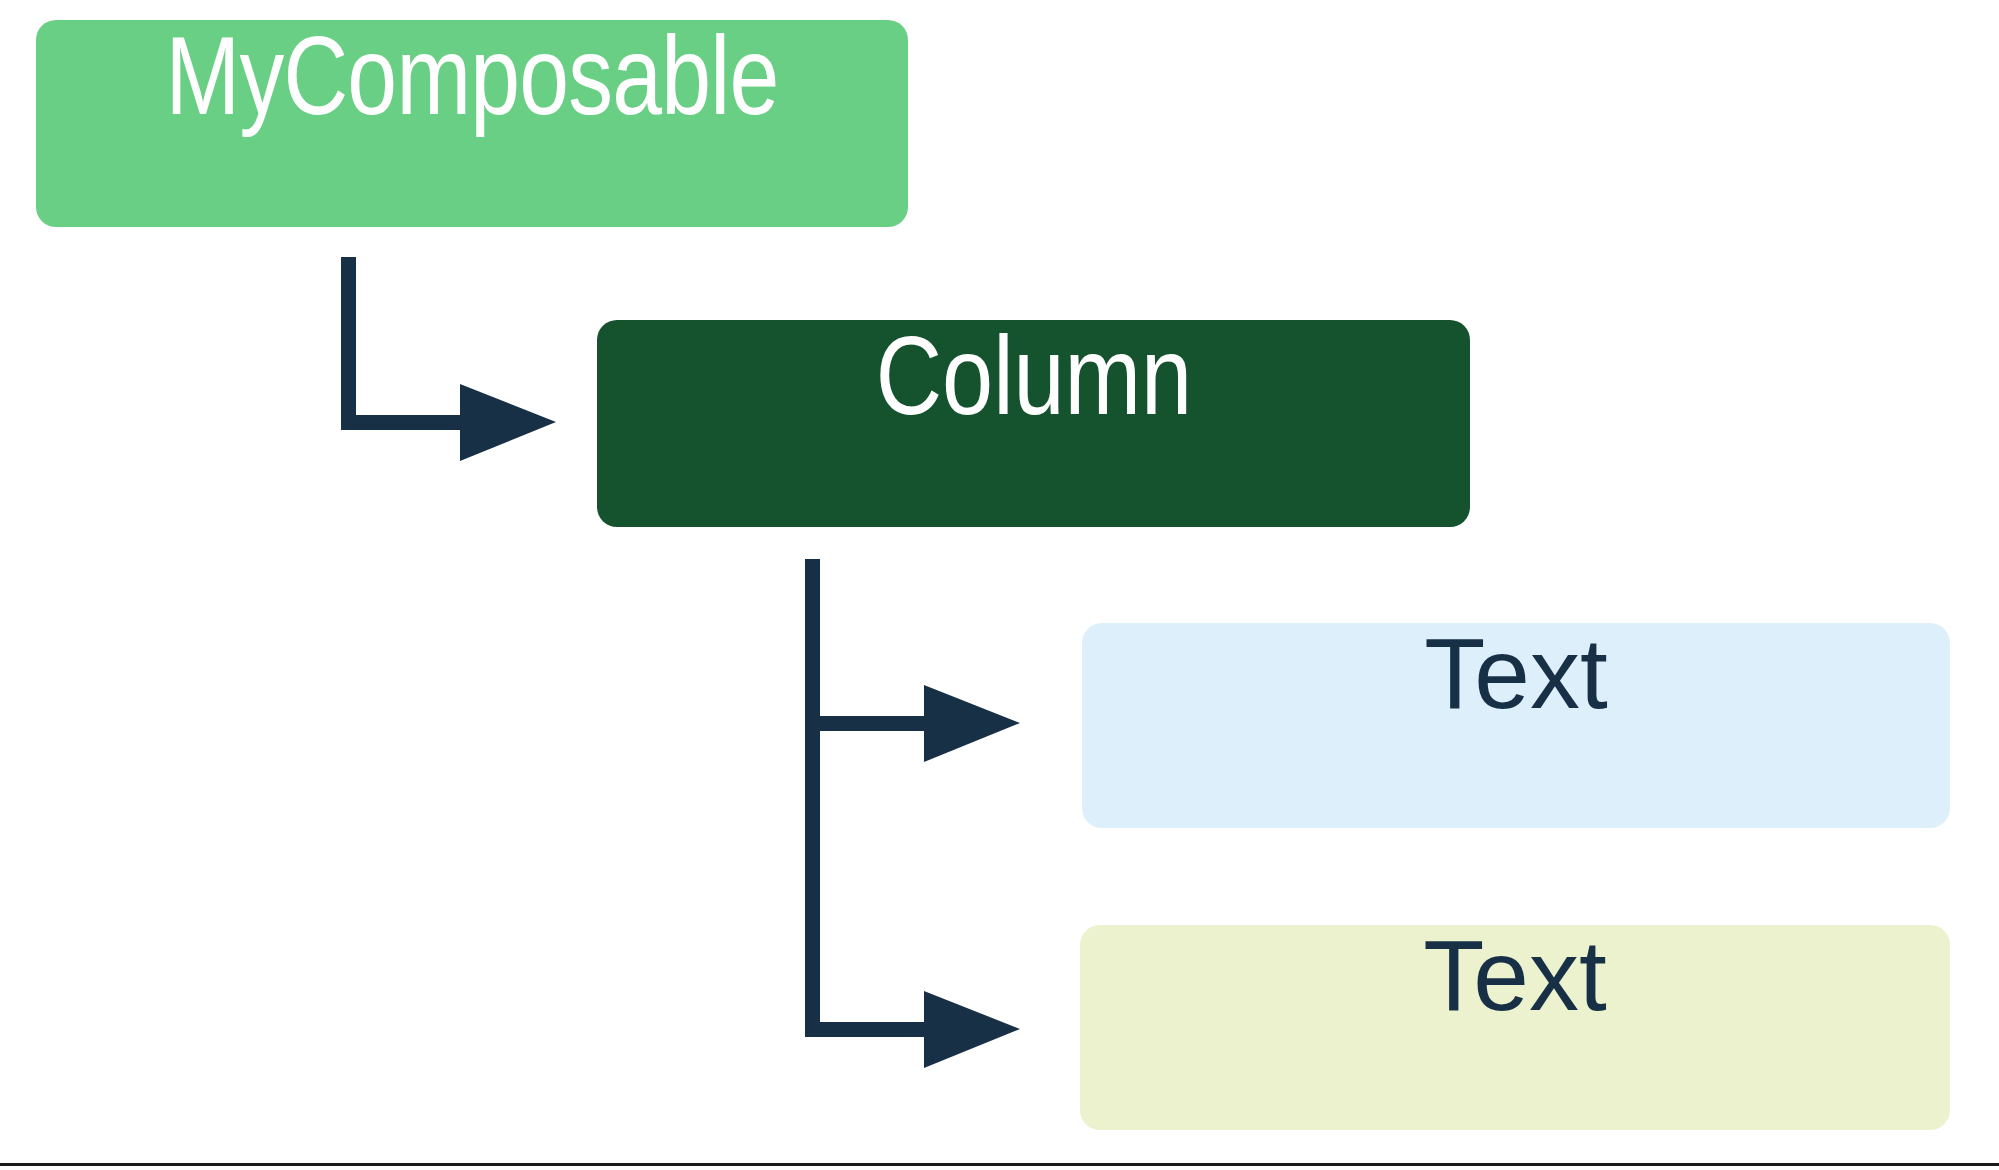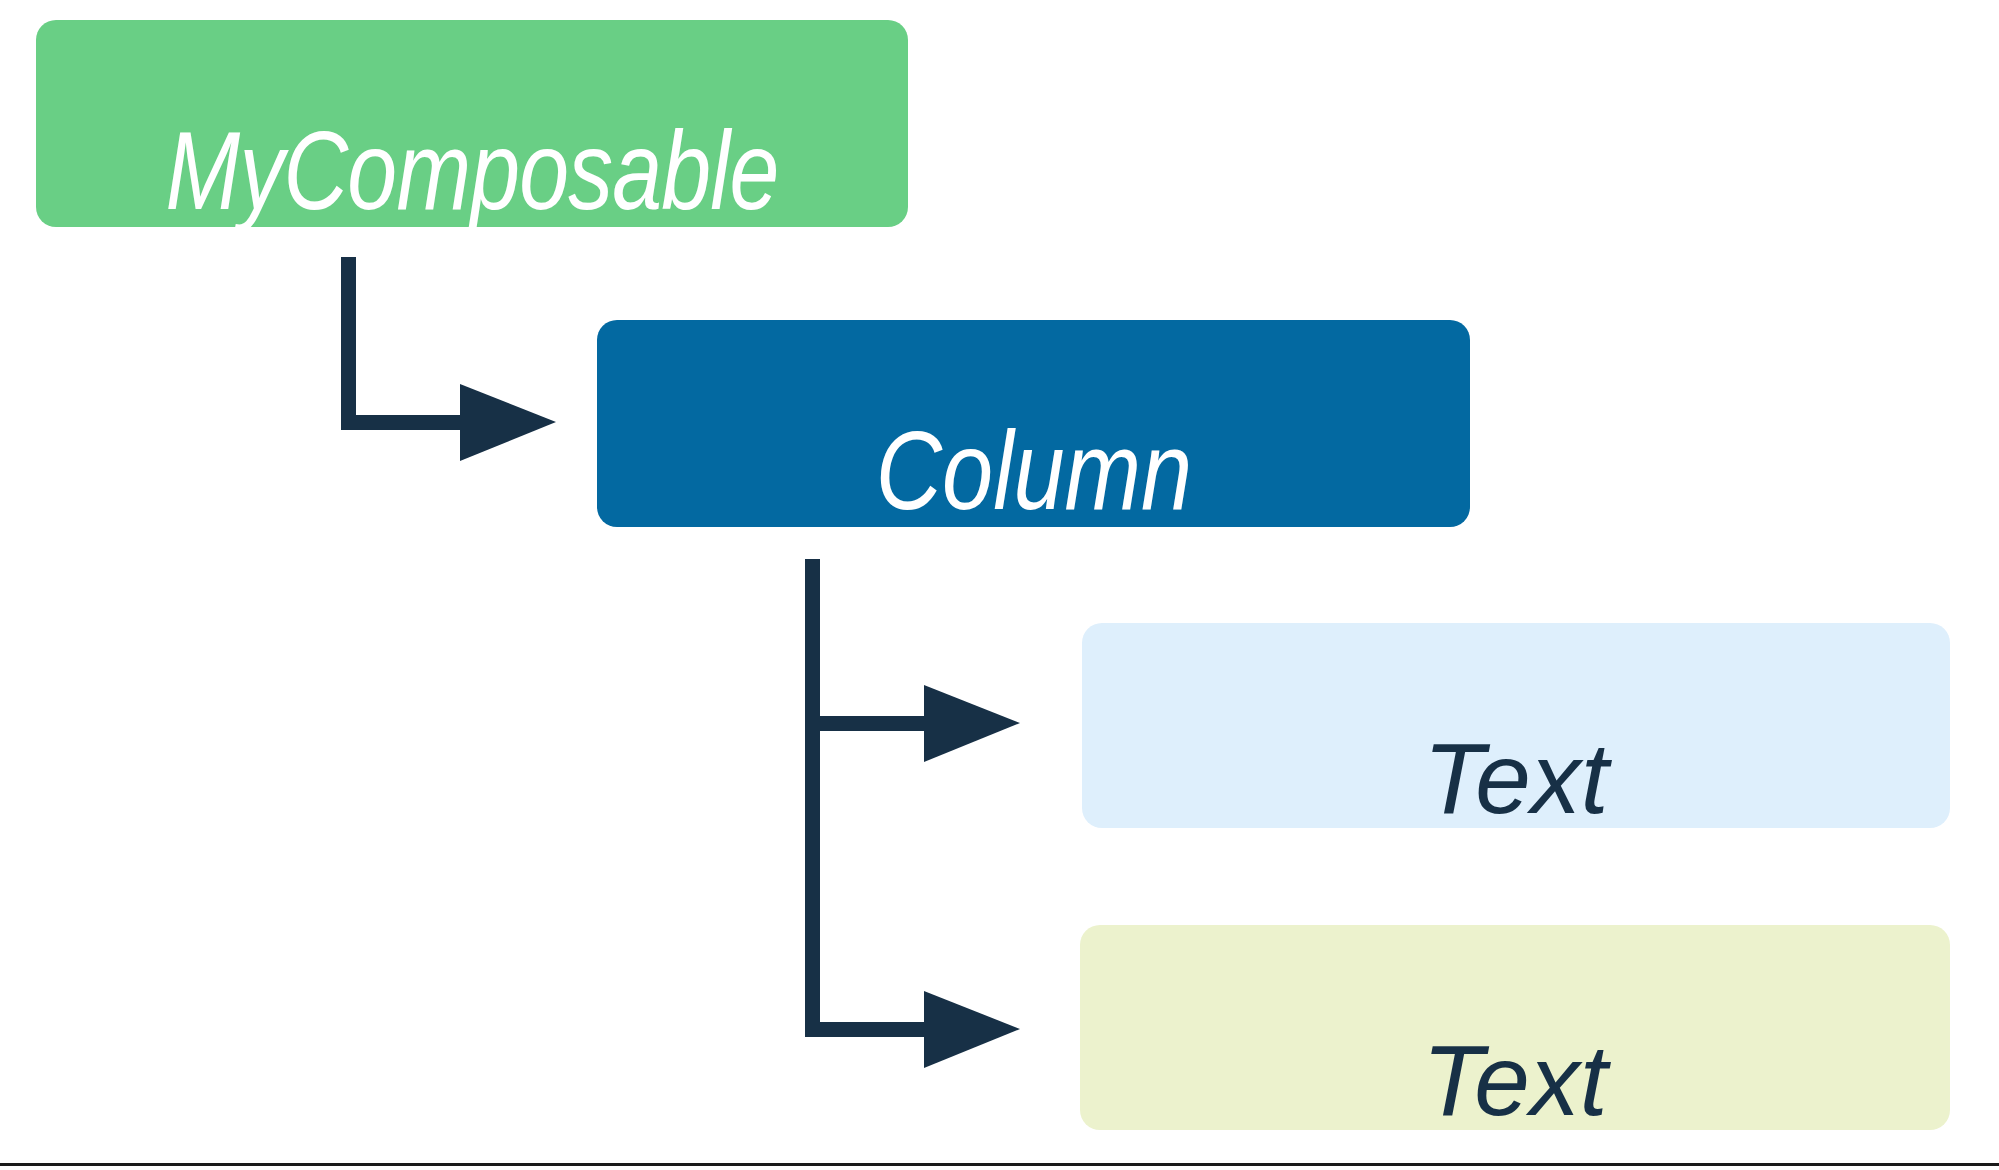--- a/index.html
+++ b/index.html
@@ -14,27 +14,26 @@
   #canvas {
     position: relative;
     width: 1999px;
     height: 1170px;
     background: #ffffff;
     overflow: hidden;
   }
   .node {
     position: absolute;
     display: flex;
-    align-items: flex-end;
+    align-items: flex-start;
     justify-content: center;
     box-sizing: border-box;
     border-radius: 18px;
     line-height: 1;
     user-select: none;
-    font-style: italic;
   }
   .node-label {
     display: block;
     white-space: nowrap;
     line-height: 1;
   }
 
   
   #node-root {
     left: 36px;
@@ -52,21 +51,21 @@
     transform-origin: center center;
     letter-spacing: -1px;
   }
 
   
   #node-column {
     left: 597px;
     top: 320px;
     width: 873px;
     height: 207px;
-    background: #0369a1;
+    background: #14532d;
     border-radius: 20px;
   }
   #node-column .node-label {
     color: #ffffff;
     font-size: 112px;
     font-family: "Liberation Sans Narrow", "Liberation Sans", "DejaVu Sans", sans-serif;
     transform: scaleX(0.82);
     transform-origin: center center;
   }
 

